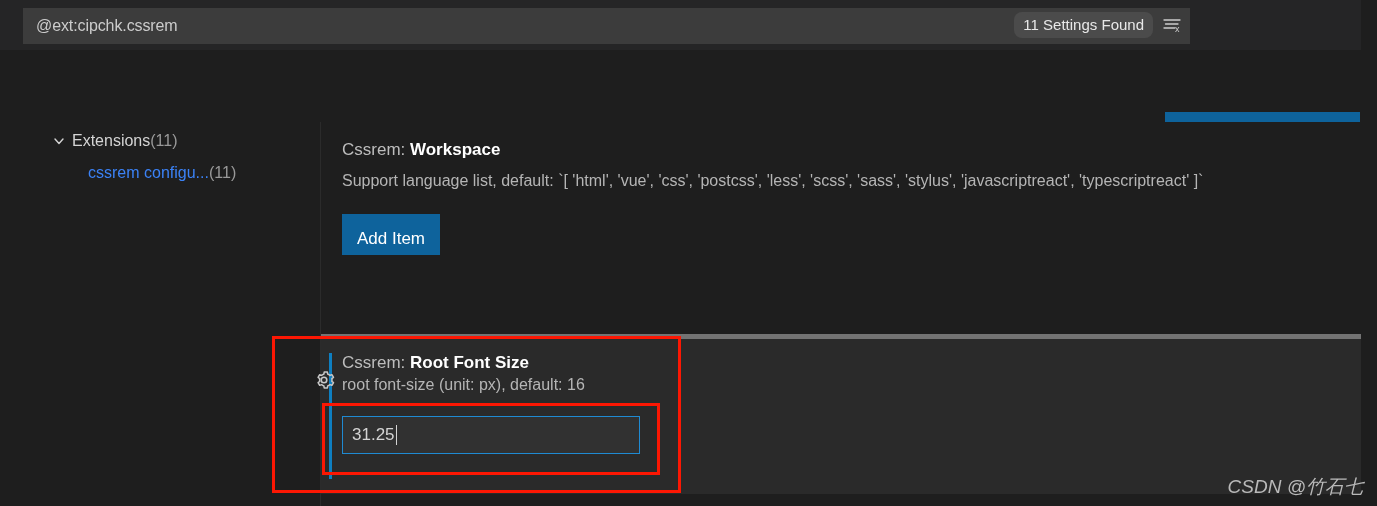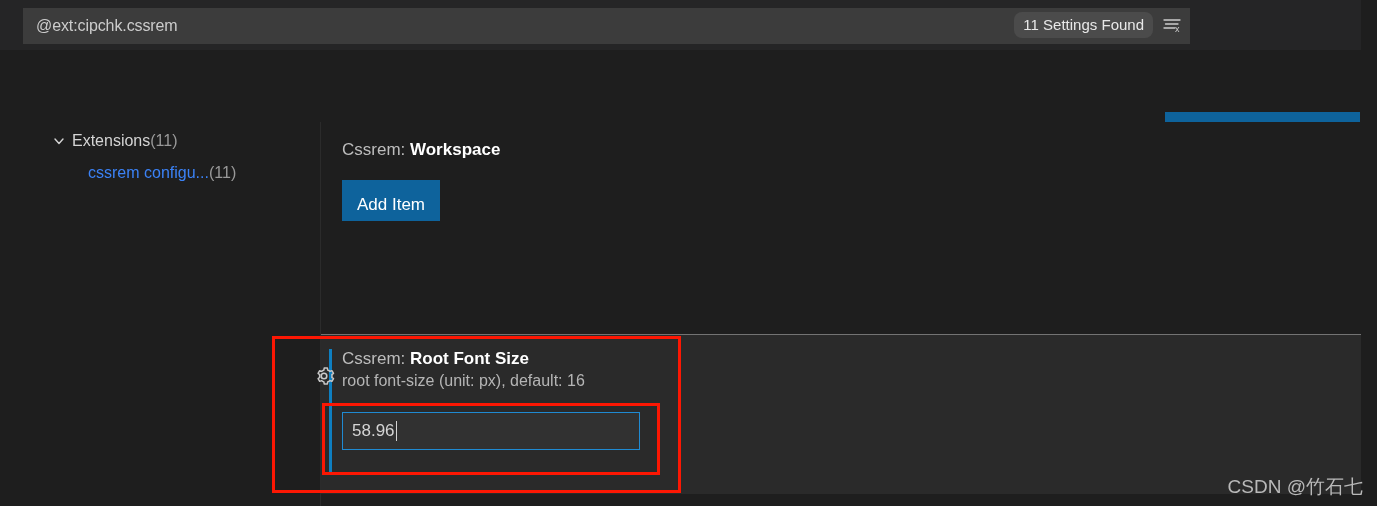--- a/index.html
+++ b/index.html
@@ -157,21 +157,21 @@
   }
   .setting-row-languages {
     top: 0;
     height: 212px;
     background: #1e1e1e;
   }
   .setting-row-rootfont {
     top: 212px;
     height: 160px;
     background: #2a2a2a;
-    border-top: 1px solid #737373;
+    border-top: 5px solid #737373;
   }
   .setting-inner {
     position: absolute;
     left: 21px;
     right: 18px;
     top: 0;
   }
   .setting-title {
     font-size: 17px;
     color: #bdbdbd;
@@ -251,20 +251,21 @@
     width: 338px; height: 72px;
   }
 
   
   .watermark {
     position: absolute;
     right: 14px; bottom: 6px;
     font-size: 19px;
     color: #b9b9b9;
     white-space: nowrap;
+    font-style: italic;
   }
 
   
   .right-gutter {
     position: absolute;
     left: 1361px; top: 0;
     width: 16px; height: 506px;
     background: #1e1e1e;
   }
 </style>
@@ -316,39 +317,40 @@
     </div>
   </div>
 
   <div class="settings-pane">
 
     <div class="setting-row setting-row-languages">
       <div class="setting-inner" style="top:18px;">
         <div class="setting-title">
           <span>Cssrem: </span><b>Workspace</b>
         </div>
+        <div class="setting-desc" style="margin-top:9px;">Support language list, default: `[ 'html', 'vue', 'css', 'postcss', 'less', 'scss', 'sass', 'stylus', 'javascriptreact', 'typescriptreact' ]`</div>
         <button class="add-item-button" style="margin-top:20px;">Add Item</button>
       </div>
     </div>
 
     <div class="setting-row setting-row-rootfont">
       <div class="modified-bar"></div>
       <div class="setting-inner" style="top:14px;">
         <div class="gear-slot">
           <svg width="22" height="22" viewBox="0 0 22 22" aria-hidden="true">
             <path d="M11 7.4a3.6 3.6 0 1 0 0 7.2 3.6 3.6 0 0 0 0-7.2zm0 5.6a2 2 0 1 1 0-4 2 2 0 0 1 0 4z" fill="#c8c8c8"></path>
             <path d="M19 11a8 8 0 0 0-.12-1.35l1.63-1.2-1.6-2.78-1.9.74a8 8 0 0 0-2.33-1.35L14.4 3h-3.2l-.28 2.06a8 8 0 0 0-2.33 1.35l-1.9-.74-1.6 2.78 1.63 1.2A8 8 0 0 0 6.6 11c0 .46.04.91.12 1.35l-1.63 1.2 1.6 2.78 1.9-.74a8 8 0 0 0 2.33 1.35L11.2 19h3.2l.28-2.06a8 8 0 0 0 2.33-1.35l1.9.74 1.6-2.78-1.63-1.2c.08-.44.12-.89.12-1.35z" fill="none" stroke="#c8c8c8" stroke-width="1.5" stroke-linejoin="round"></path>
           </svg>
         </div>
         <div class="setting-title">
           <span>Cssrem: </span><b>Root Font Size</b>
         </div>
         <div class="setting-desc" style="">root font-size (unit: px), default: 16</div>
         <div class="setting-value-input" style="margin-top:18px;">
-          <span>58.96</span>
+          <span>31.25</span>
             <span class="caret"></span>
         </div>
       </div>
     </div>
 
   </div>
 </div>
 
 <div class="right-gutter"></div>
 

